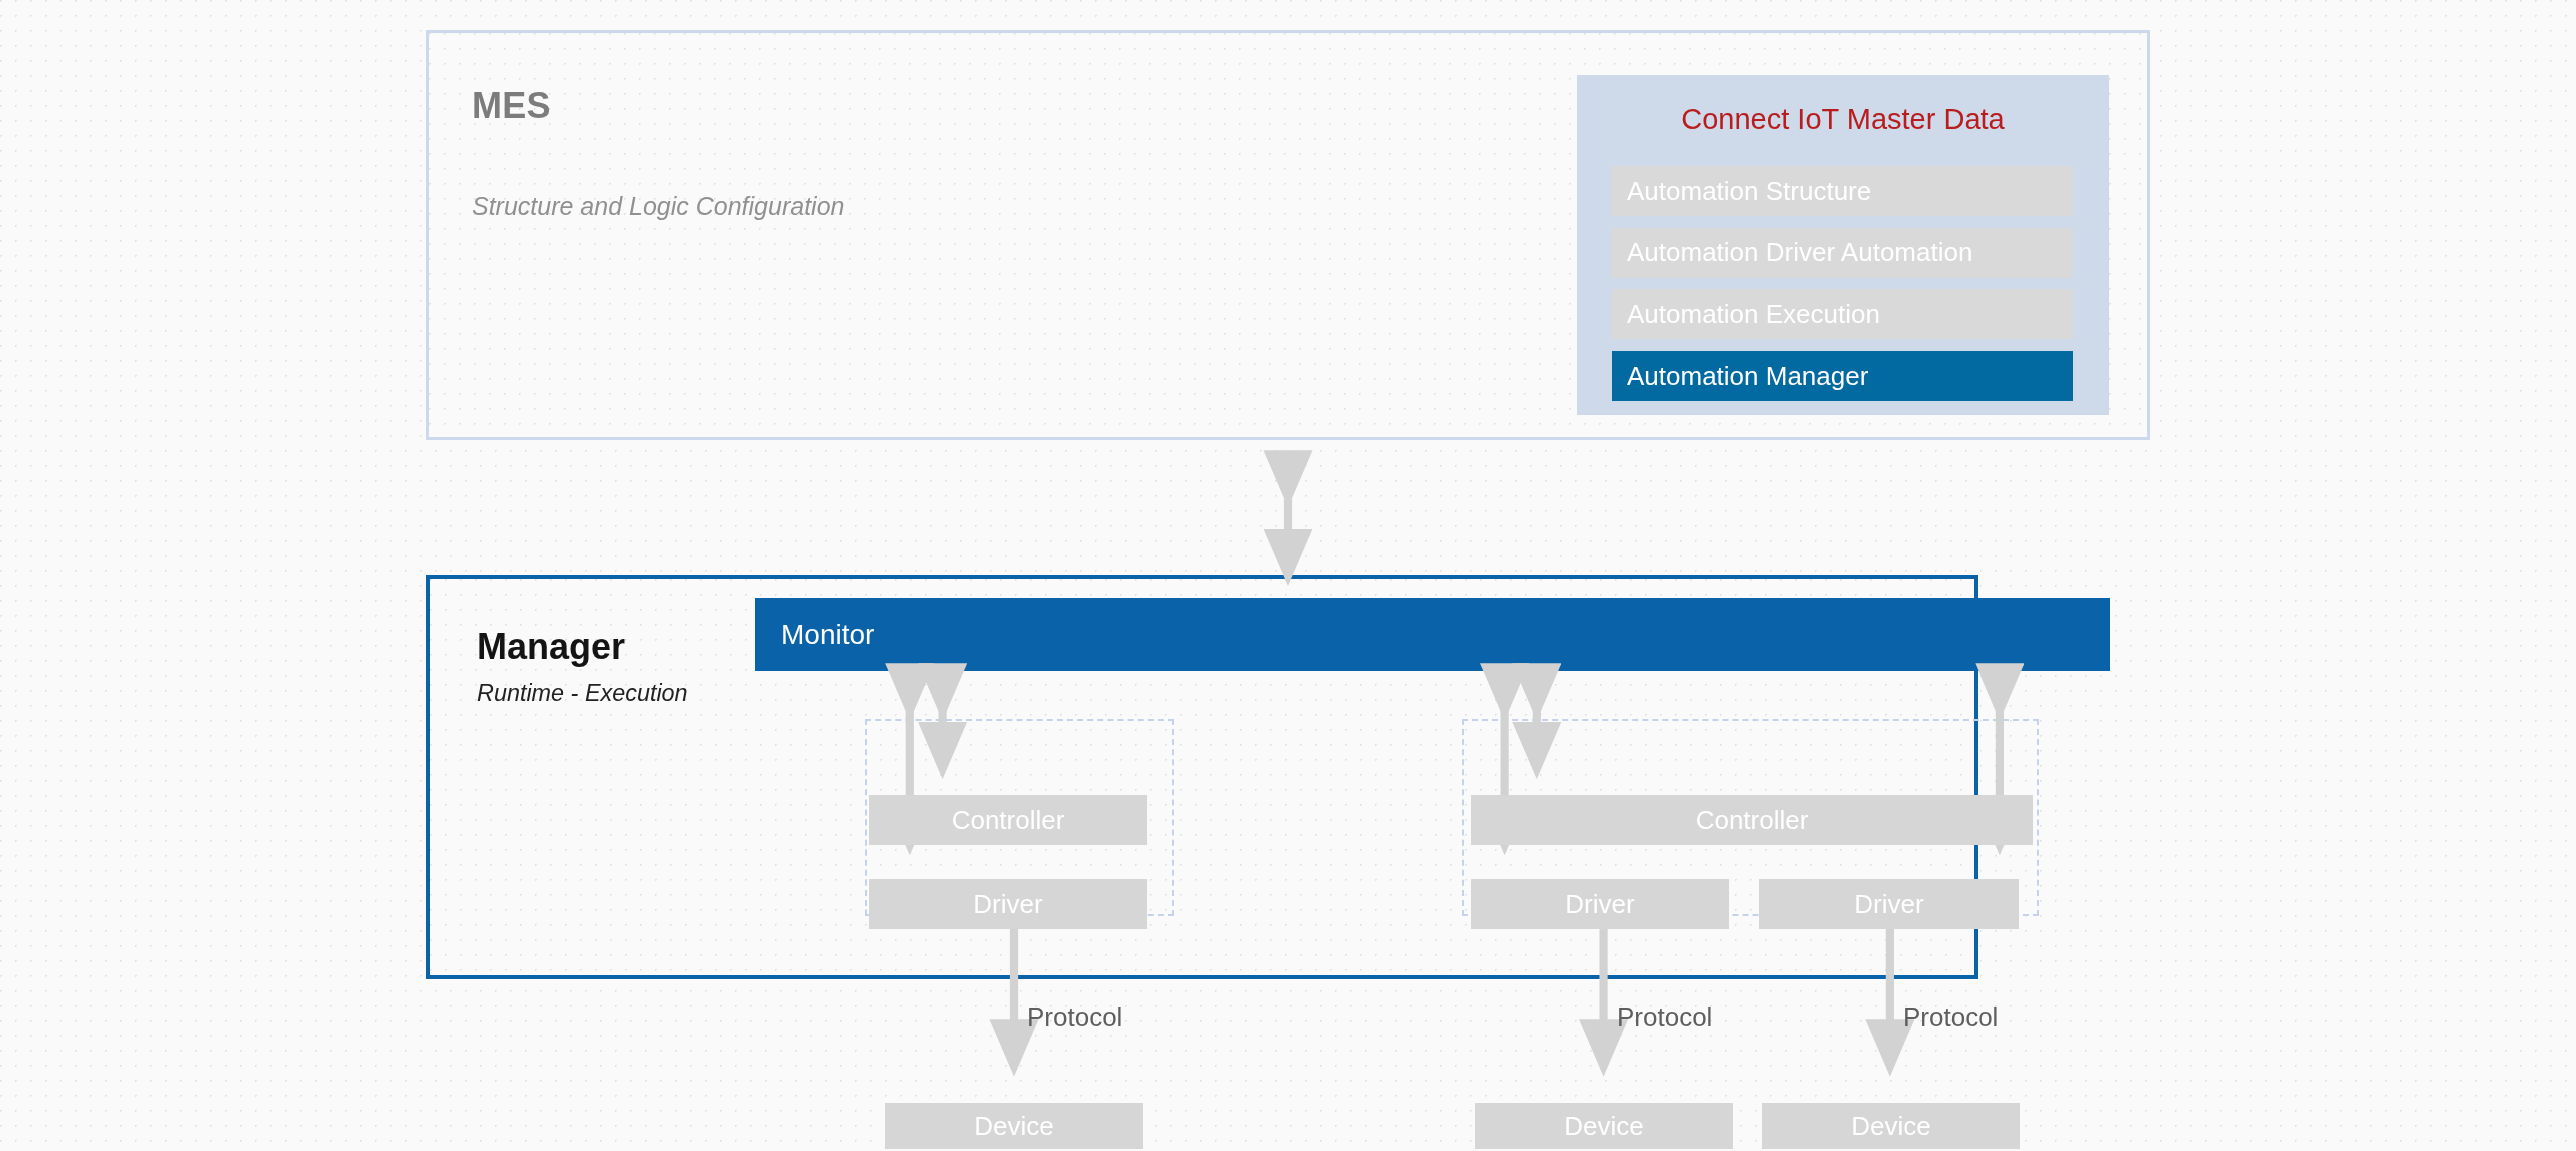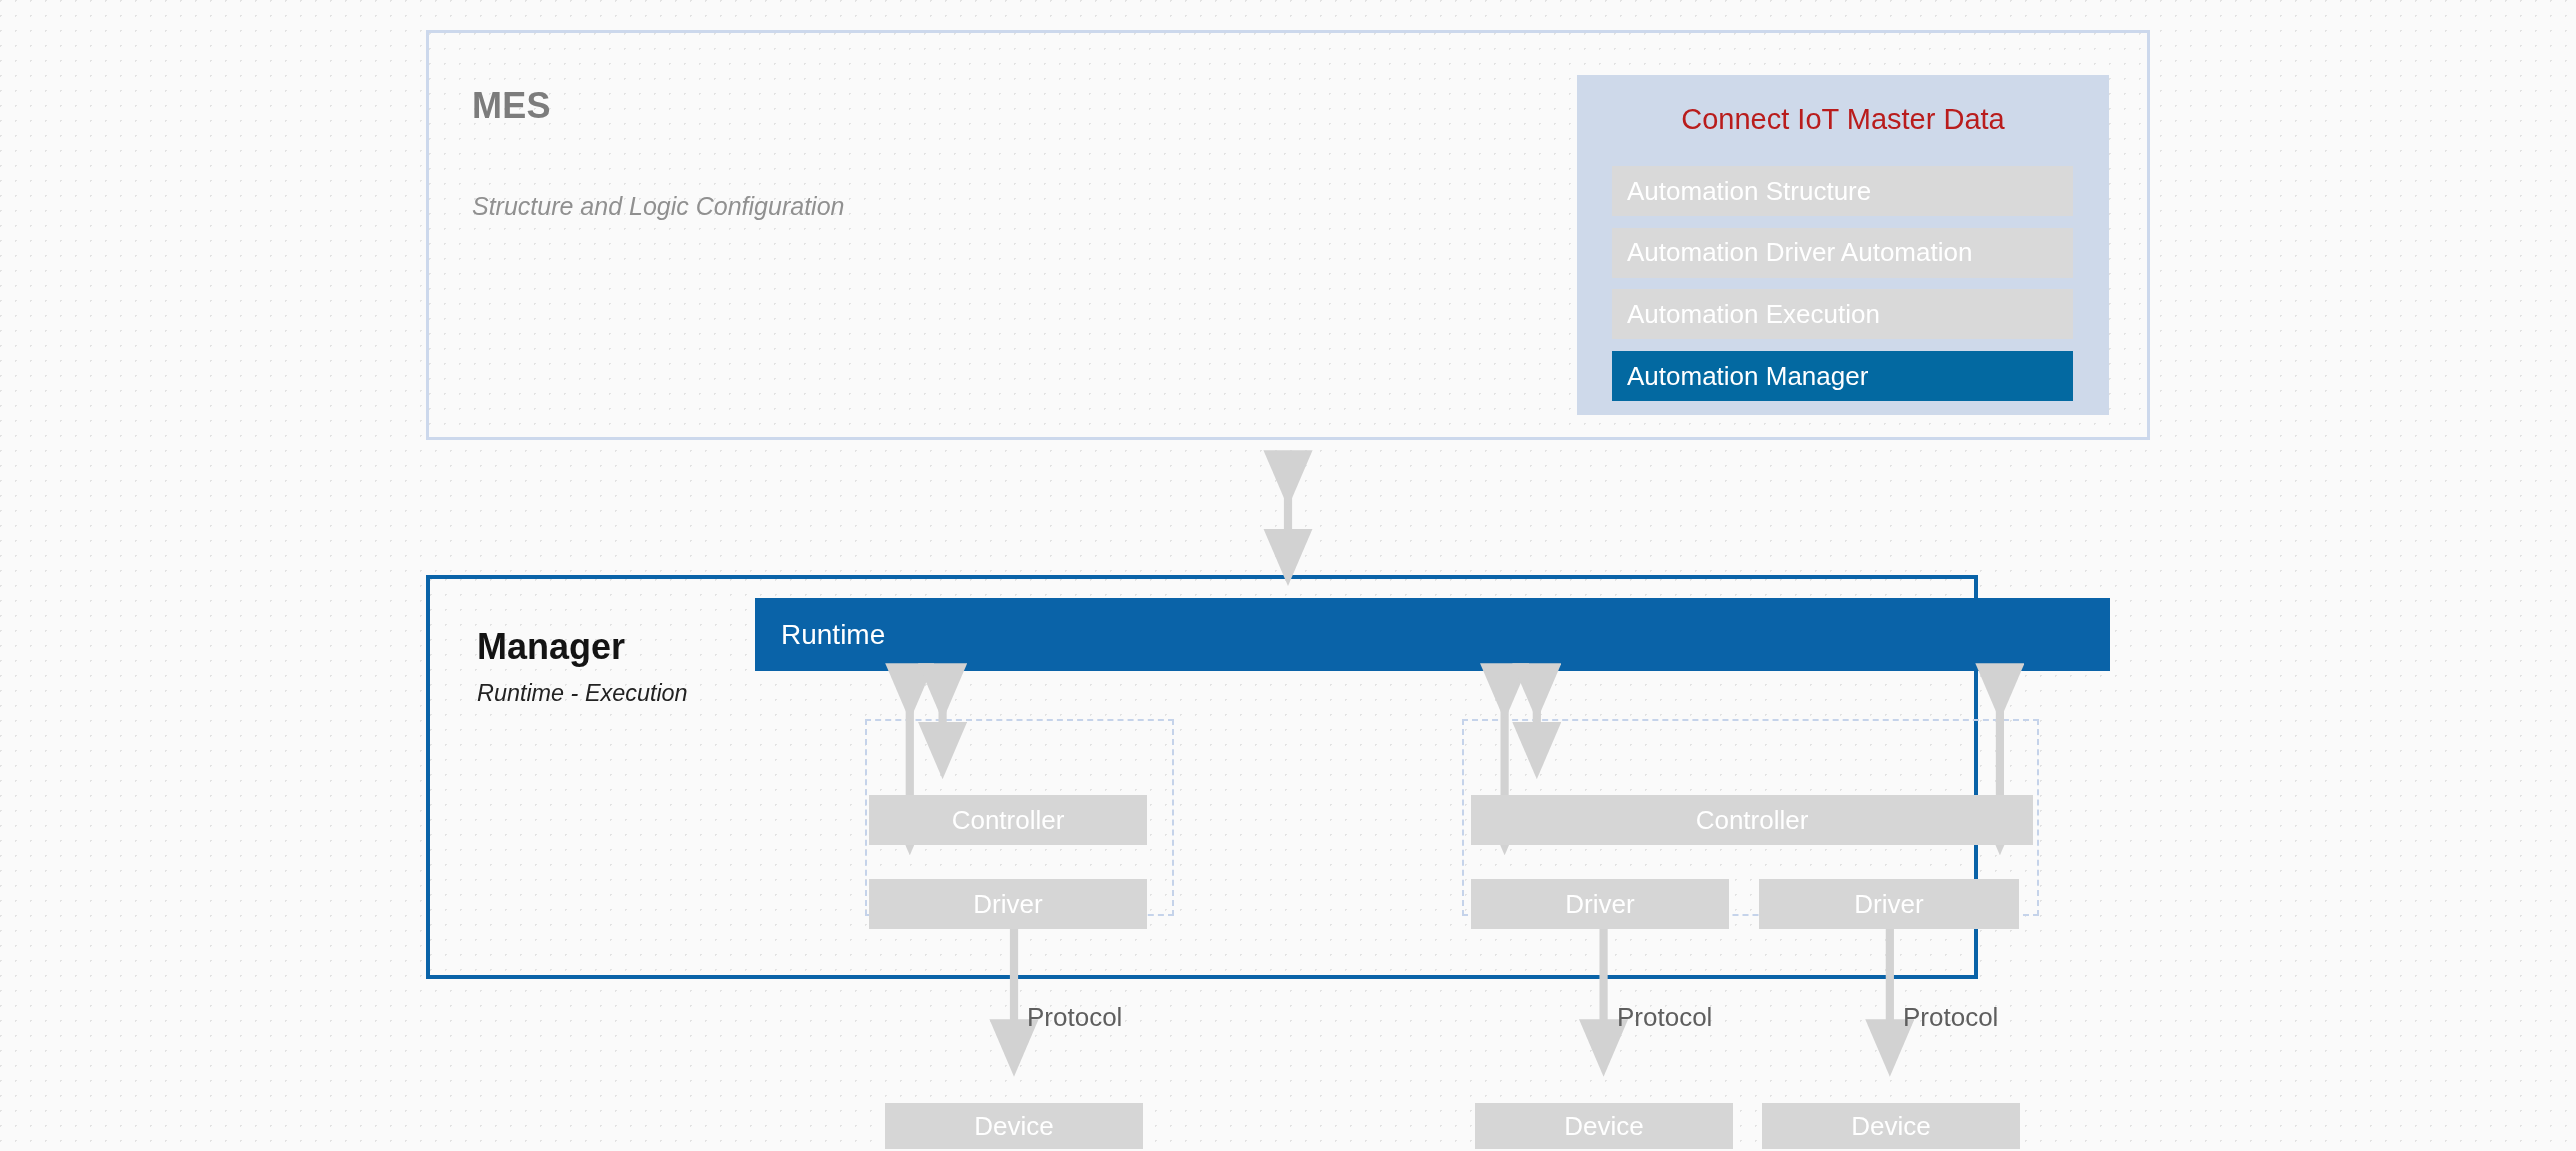--- a/index.html
+++ b/index.html
@@ -207,21 +207,21 @@
       <div class="iot-row">Automation Execution</div>
       <div class="iot-row active">Automation Manager</div>
     </div>
   </div>
 
   <div class="mgr-panel">
     <div class="mgr-title">Manager</div>
     <div class="mgr-subtitle">Runtime - Execution</div>
   </div>
 
-  <div class="monitor-bar">Runtime</div>
+  <div class="monitor-bar">Monitor</div>
 
   <div class="group-dashed group-a"></div>
   <div class="group-dashed group-b"></div>
 
   <svg class="svg-layer" viewBox="0 0 4400 1966">
     <defs>
       <marker id="ah" markerWidth="7" markerHeight="6" refX="3.5" refY="3" orient="auto" markerUnits="strokeWidth">
         <path d="M0,0 L7,3 L0,6 Z" fill="#d2d2d2"></path>
       </marker>
     </defs>

